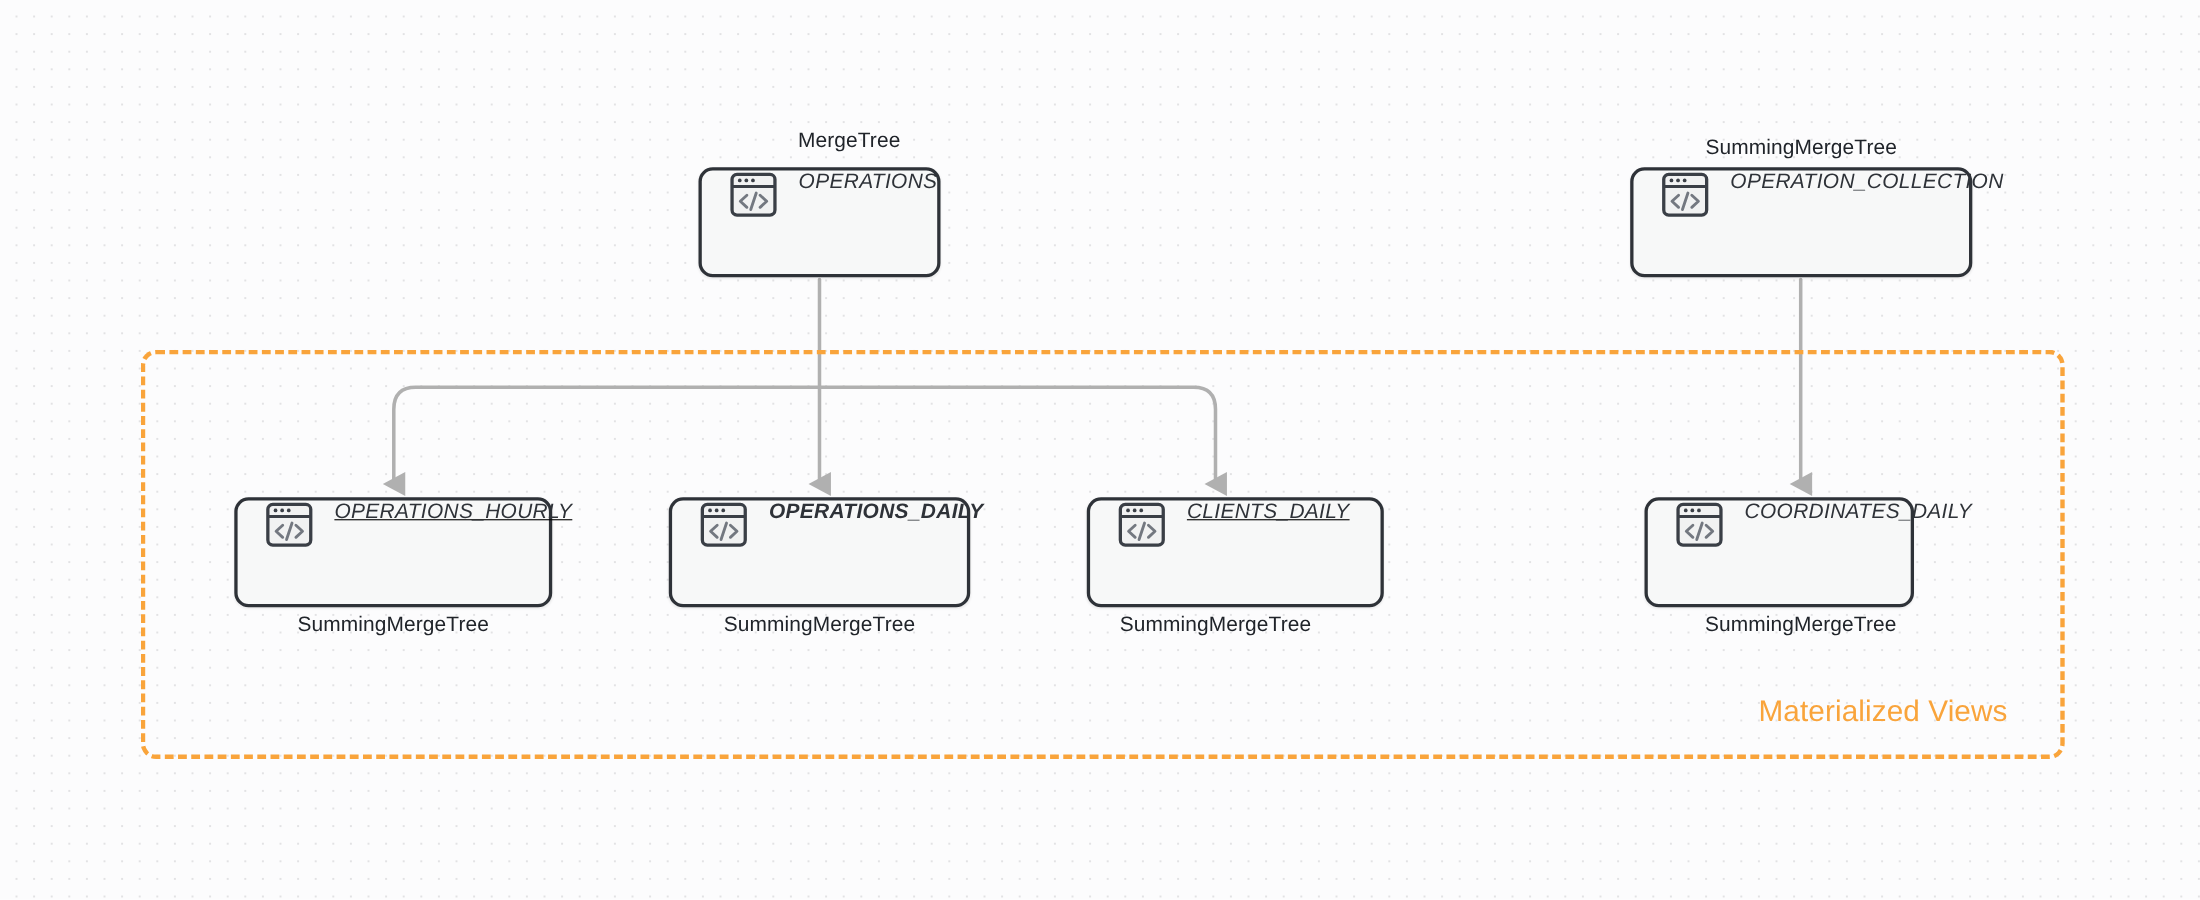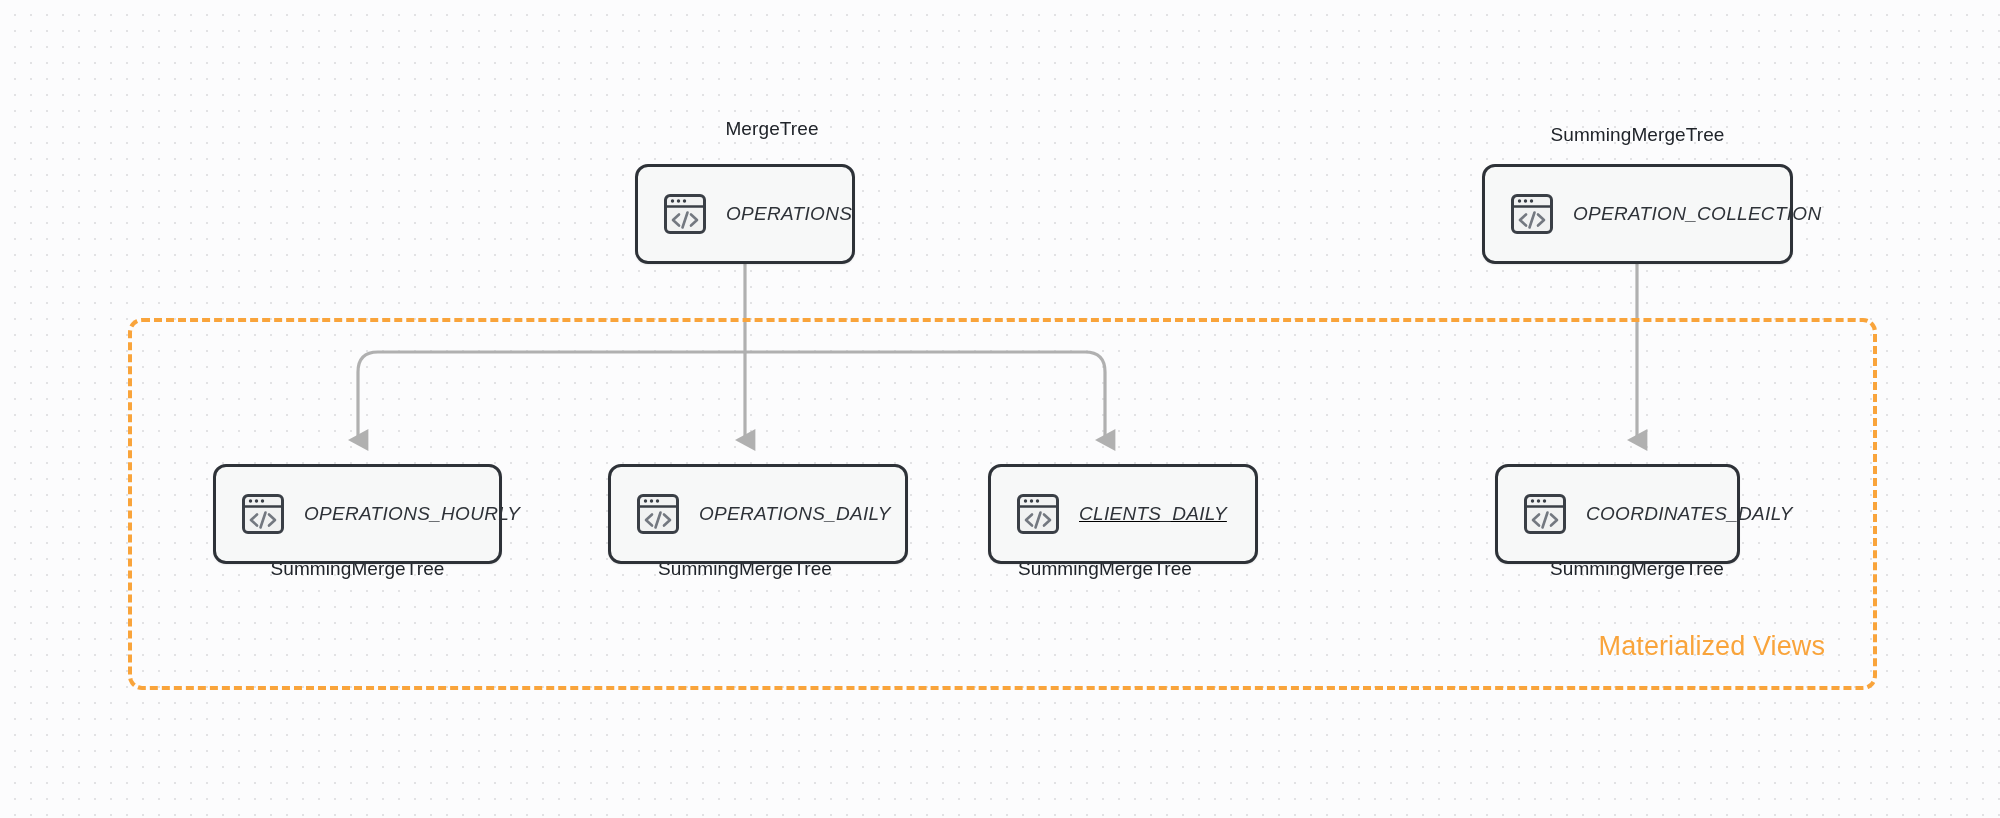--- a/index.html
+++ b/index.html
@@ -53,25 +53,23 @@
   }
 
   
   .node {
     position: absolute;
     box-sizing: border-box;
     background: #f7f8f8;
     border: 3px solid #2e3238;
     border-radius: 13px;
     display: flex;
-    align-items: center;
     height: 100px;
     padding-left: 22px;
     box-shadow: 0 1px 2px rgba(0,0,0,0.07);
-    margin-top: 12px;
   }
   .node .icon {
     flex: 0 0 auto;
     width: 50px;
     height: 44px;
     margin-right: 16px;
   }
   .node .node-label {
     font-style: italic;
     font-size: 19px;
@@ -87,22 +85,22 @@
     font-size: 19px;
     color: #20242a;
     white-space: nowrap;
     text-align: center;
     letter-spacing: 0.1px;
   }
 
   
   .n-operations            { left: 635px;  top: 152px; width: 220px; }
   .n-operation-collection  { left: 1482px; top: 152px; width: 311px; }
-  .n-operations-hourly     { left: 213px;  top: 452px; width: 289px; }
-  .n-operations-daily      { left: 608px;  top: 452px; width: 300px; }
+  .n-operations-hourly     { left: 213px;  top: 452px; width: 289px; text-decoration: underline; }
+  .n-operations-daily      { left: 608px;  top: 452px; width: 274px; font-weight: bold; }
   .n-clients-daily         { left: 988px;  top: 452px; width: 270px; text-decoration: underline; }
   .n-coordinates-daily     { left: 1495px; top: 452px; width: 245px; }
 
   .c-operations            { left: 662px;  top: 118px; width: 220px; }
   .c-operation-collection  { left: 1482px; top: 124px; width: 311px; }
   .c-operations-hourly     { left: 213px;  top: 558px; width: 289px; }
   .c-operations-daily      { left: 608px;  top: 558px; width: 274px; }
   .c-clients-daily         { left: 988px;  top: 558px; width: 234px; }
   .c-coordinates-daily     { left: 1495px; top: 558px; width: 284px; }
 </style>

